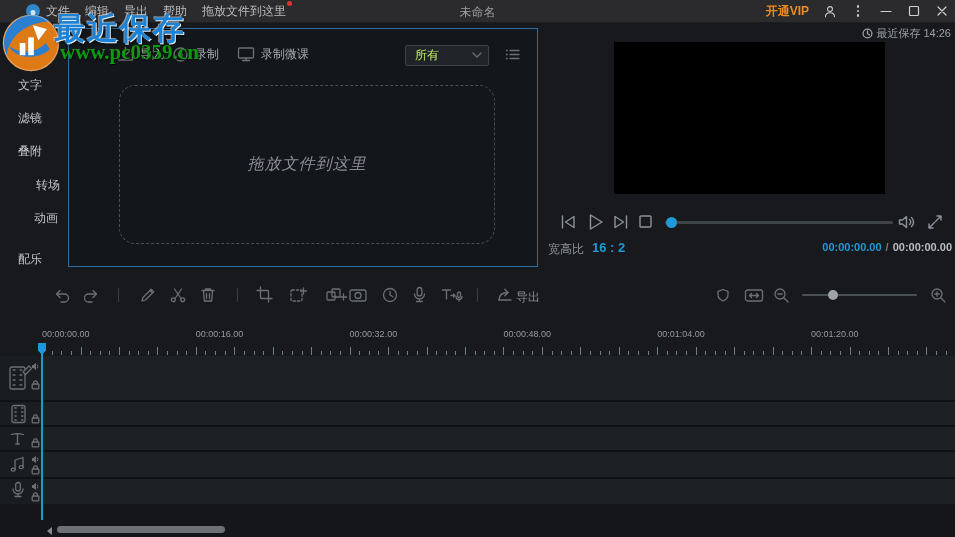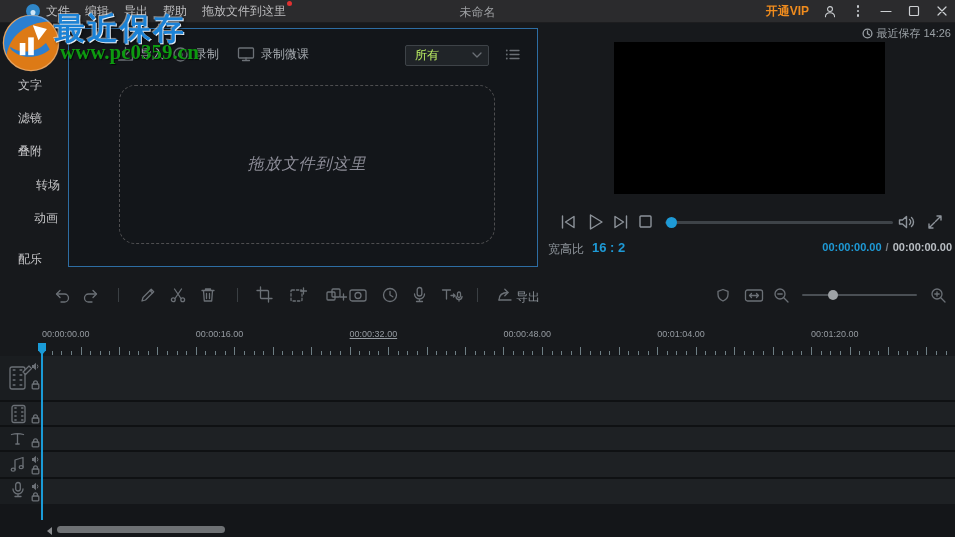--- a/index.html
+++ b/index.html
@@ -346,21 +346,21 @@
   <div class="tool" style="left:930px;top:287px;">
     <svg class="ic" width="17" height="17" viewBox="0 0 17 17">
       <circle cx="7" cy="7" r="5"></circle>
         <path d="M10.8 10.8L15 15M4.8 7h4.4M7 4.8v4.4"></path>
     </svg>
   </div>
 
   <div class="ruler">
       <span class="ruler-label" style="left: 42px;">00:00:00.00</span>
       <span class="ruler-label" style="left: 195.8px;">00:00:16.00</span>
-      <span class="ruler-label" style="left: 349.6px; text-decoration: underline;">00:00:32.00</span>
+      <span class="ruler-label" style="left: 349.6px;">00:00:32.00</span>
       <span class="ruler-label" style="left: 503.4px;">00:00:48.00</span>
       <span class="ruler-label" style="left: 657.2px;">00:01:04.00</span>
       <span class="ruler-label" style="left: 811px;">00:01:20.00</span>
       <div class="tick tall" style="left: 42px;"></div>
       <div class="tick" style="left: 51.6px;"></div>
       <div class="tick" style="left: 61.2px;"></div>
       <div class="tick" style="left: 70.8px;"></div>
       <div class="tick tall" style="left: 80.5px;"></div>
       <div class="tick" style="left: 90.1px;"></div>
       <div class="tick" style="left: 99.7px;"></div>

